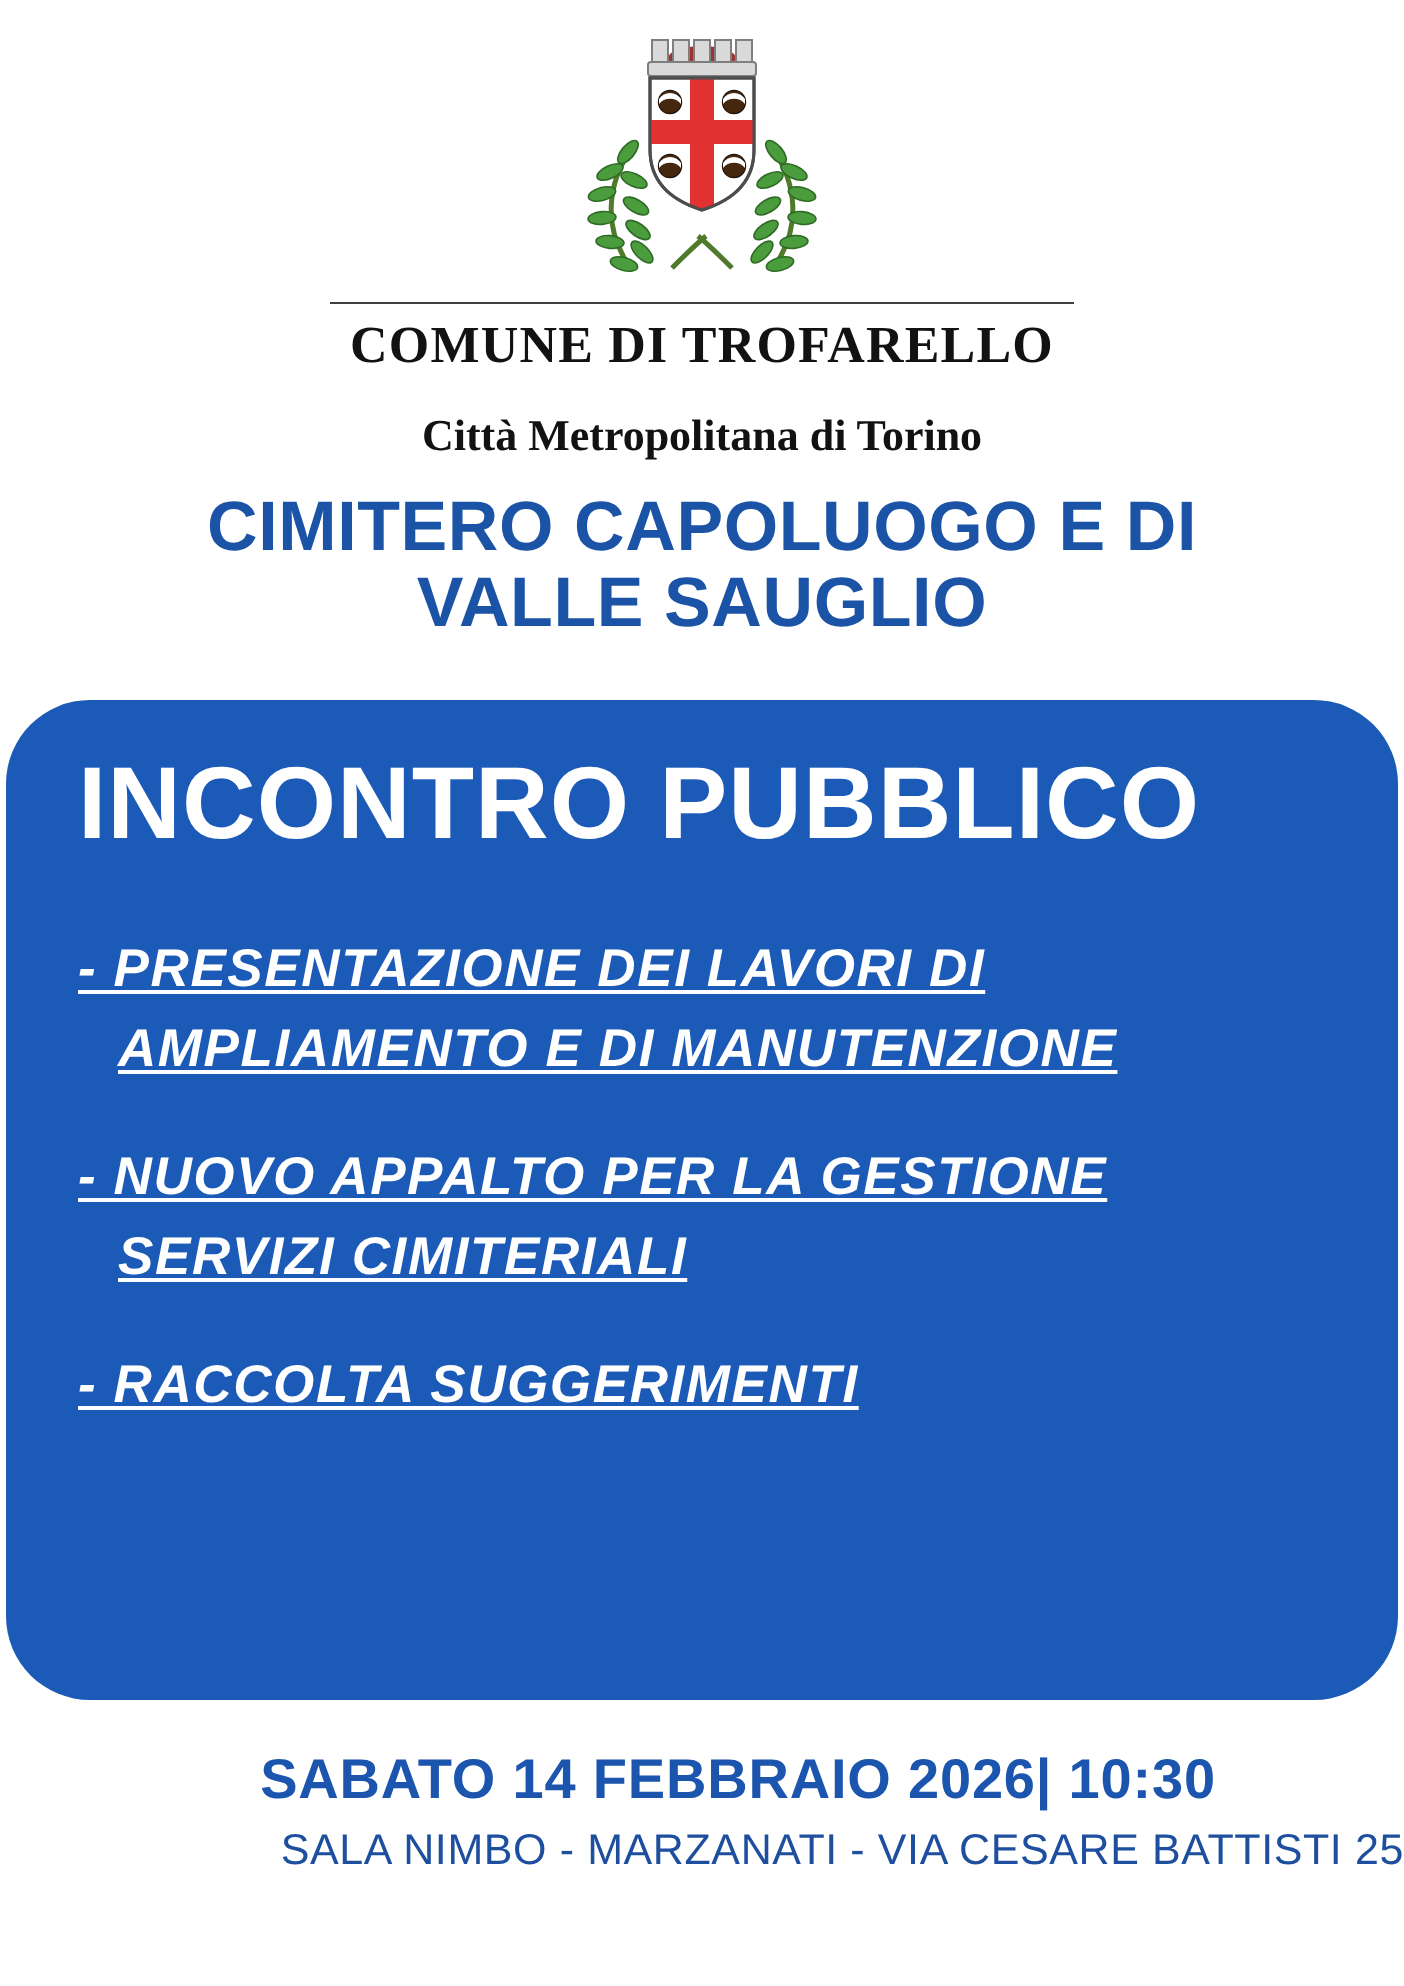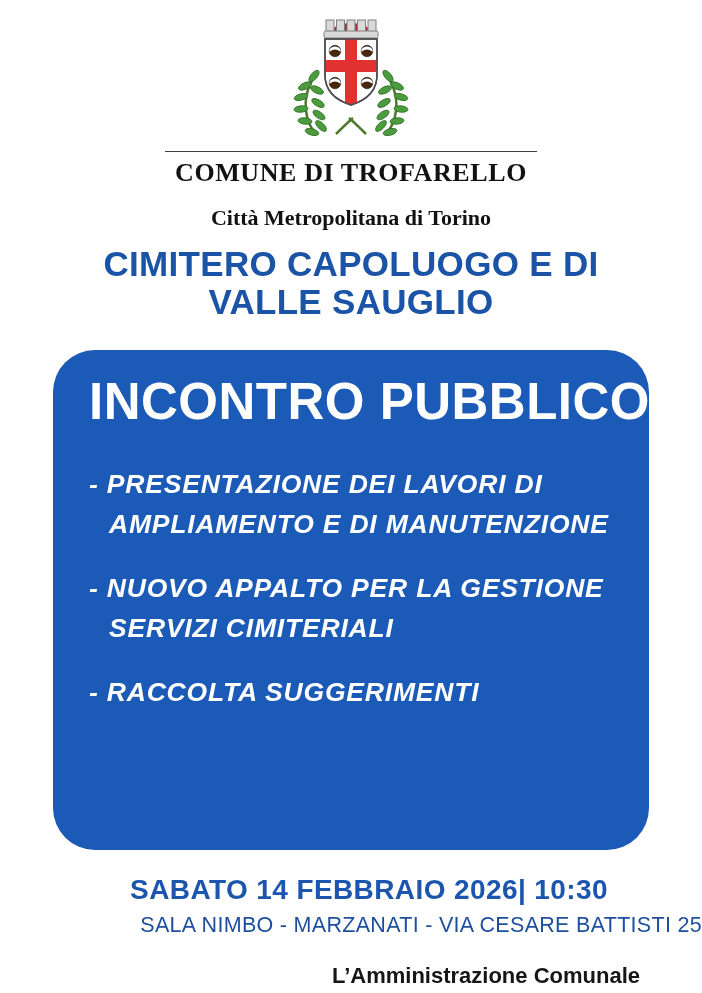--- a/index.html
+++ b/index.html
@@ -33,34 +33,34 @@
   }
 
   .main-title {
     margin:15px 0 0 0;
     font-size:35px; font-weight:bold; letter-spacing:0.3px;
     color:#1b54a6; text-align:center; line-height:1.08;
   }
 
   .notice-box {
     box-sizing:border-box;
-    width:596px; height:500px;
+    width:696px; height:500px;
     margin:30px auto 0;
     background:#1c5ab8;
     border-radius:42px;
     padding:24px 36px 30px 36px;
     color:#ffffff;
   }
   .notice-heading {
     font-size:51px; font-weight:bold; letter-spacing:0.5px;
     white-space:nowrap; line-height:1.1;
   }
   .notice-items {
     margin-top:34px;
-    display:flex; flex-direction:column; gap:24px;
+    display:flex; flex-direction:column; gap:24px;text-decoration:underline;
   }
   .notice-item {
     font-style:italic; font-weight:bold;
     font-size:26.5px; line-height:40px; letter-spacing:0.8px;
   }
   .notice-item .l2 { padding-left:20px; }
 
   .event-date {
     margin-top:24px; text-align:center;
     color:#1c55ae; font-size:28px; font-weight:bold; letter-spacing:0.4px;padding-left:36px;
@@ -158,15 +158,14 @@
         <div class="l2">SERVIZI CIMITERIALI</div>
       </div>
       <div class="notice-item">
         <div class="l1">- RACCOLTA SUGGERIMENTI</div>
       </div>
     </div>
   </div>
 
   <div class="event-date">SABATO 14 FEBBRAIO 2026| 10:30</div>
   <div class="event-location">SALA NIMBO - MARZANATI - VIA CESARE BATTISTI 25</div>
-  <div class="signature">L’Amministrazione Comunale</div>
 
 </div>
 
 </body></html>

